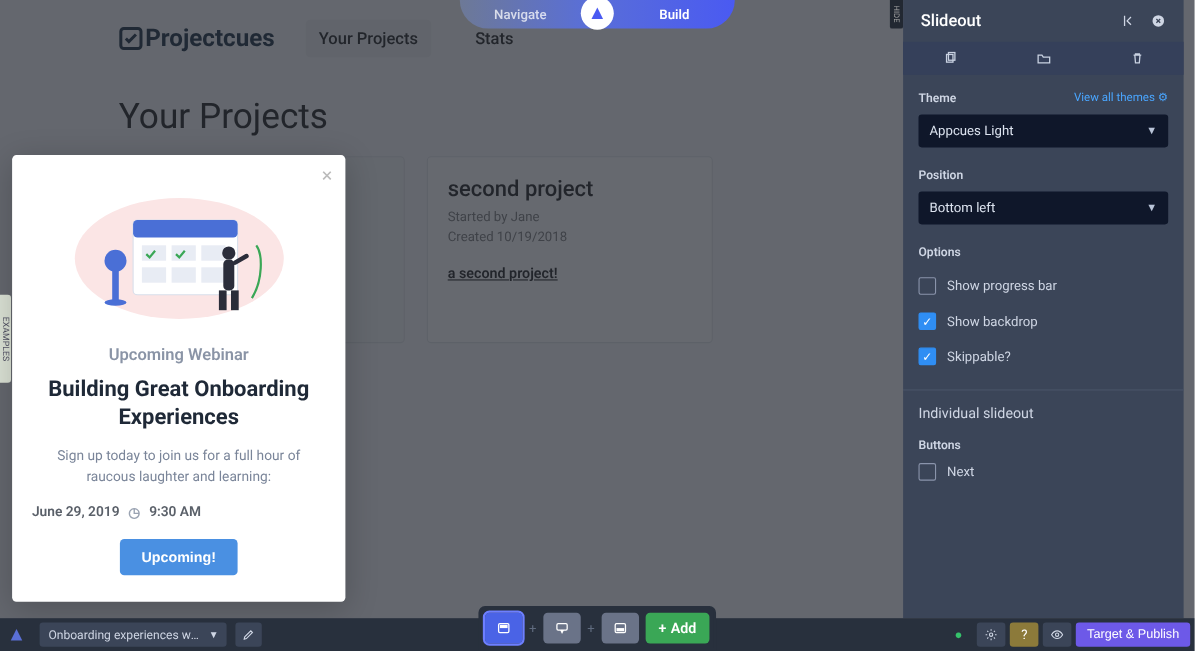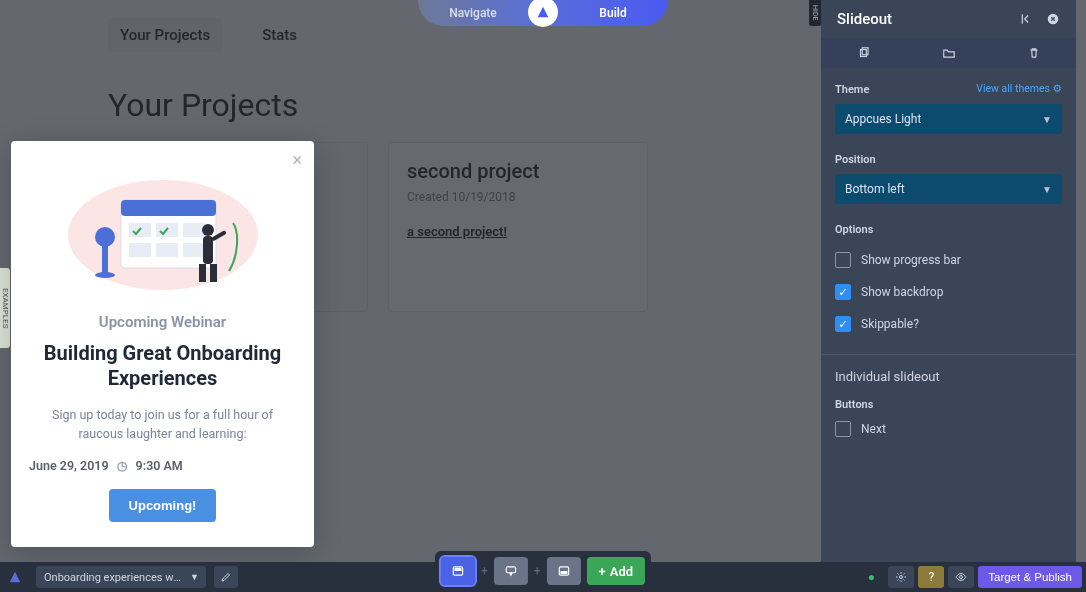--- a/index.html
+++ b/index.html
@@ -150,21 +150,21 @@
   display:flex; background:#35405a;
 }
 .rp-tab {
   flex:1; height:30px; display:flex; align-items:center; justify-content:center;
 }
 .rp-tab svg { width:14px; height:14px; fill:#c9d2e2; }
 .rp-section { padding: 14px 14px 4px; }
 .rp-label { color:#cfd6e4; font-size:11px; font-weight:600; }
 .rp-link { float:right; color:#4aa6ff; font-size:10.5px; }
 .rp-select {
-  margin-top:8px; height:30px; background:#0c4a6e; border-radius:3px;
+  margin-top:8px; height:30px; background:#0f172a; border-radius:3px;
   display:flex; align-items:center; justify-content:space-between;
   padding:4px 10px; color:#dce3ef; font-size:12px;
 }
 .rp-select .chev { font-size:10px; color:#b9c4d8; }
 .rp-check { display:flex; align-items:center; gap:10px; margin:16px 14px 0; font-size:12px; color:#cfd6e4; }
 .rp-check .box {
   width:16px; height:16px; border:1.5px solid #8a94ab; border-radius:2px;
   display:flex; align-items:center; justify-content:center;
 }
 .rp-check .box.checked { background:#2f8ef4; border-color:#2f8ef4; }
@@ -242,28 +242,36 @@
 .publish-btn {
   height:22px; padding:0 10px; background:#6d59e8; color:#fff; border:none;
   border-radius:3px; font-size:11.5px;
 }
 </style>
 </head>
 <body>
 
 <div class="app-bg">
   <div class="app-header">
+    <div class="logo">
+      <svg viewBox="0 0 24 24">
+          <rect x="2" y="2" width="20" height="20" rx="3" fill="none" stroke="#2c3e50" stroke-width="3"></rect>
+          <path d="M7 12l3 3 7-7" fill="none" stroke="#2c3e50" stroke-width="3"></path>
+        </svg>
+      <span>Projectcues</span>
+    </div>
     <div class="nav-link active">Your Projects</div>
     <div class="nav-link">Stats</div>
   </div>
   <div class="page-title">Your Projects</div>
   <div class="projects-row">
     <div class="project-card placeholder"></div>
     <div class="project-card">
       <div class="pc-title">second project</div>
+      <div class="pc-meta">Started by Jane</div>
       <div class="pc-meta">Created 10/19/2018</div>
       <div class="pc-desc">a second project!</div>
     </div>
   </div>
 </div>
 
 <div class="dim"></div>
 <div class="left-tab">EXAMPLES</div>
 
 <div class="mode-pill">

